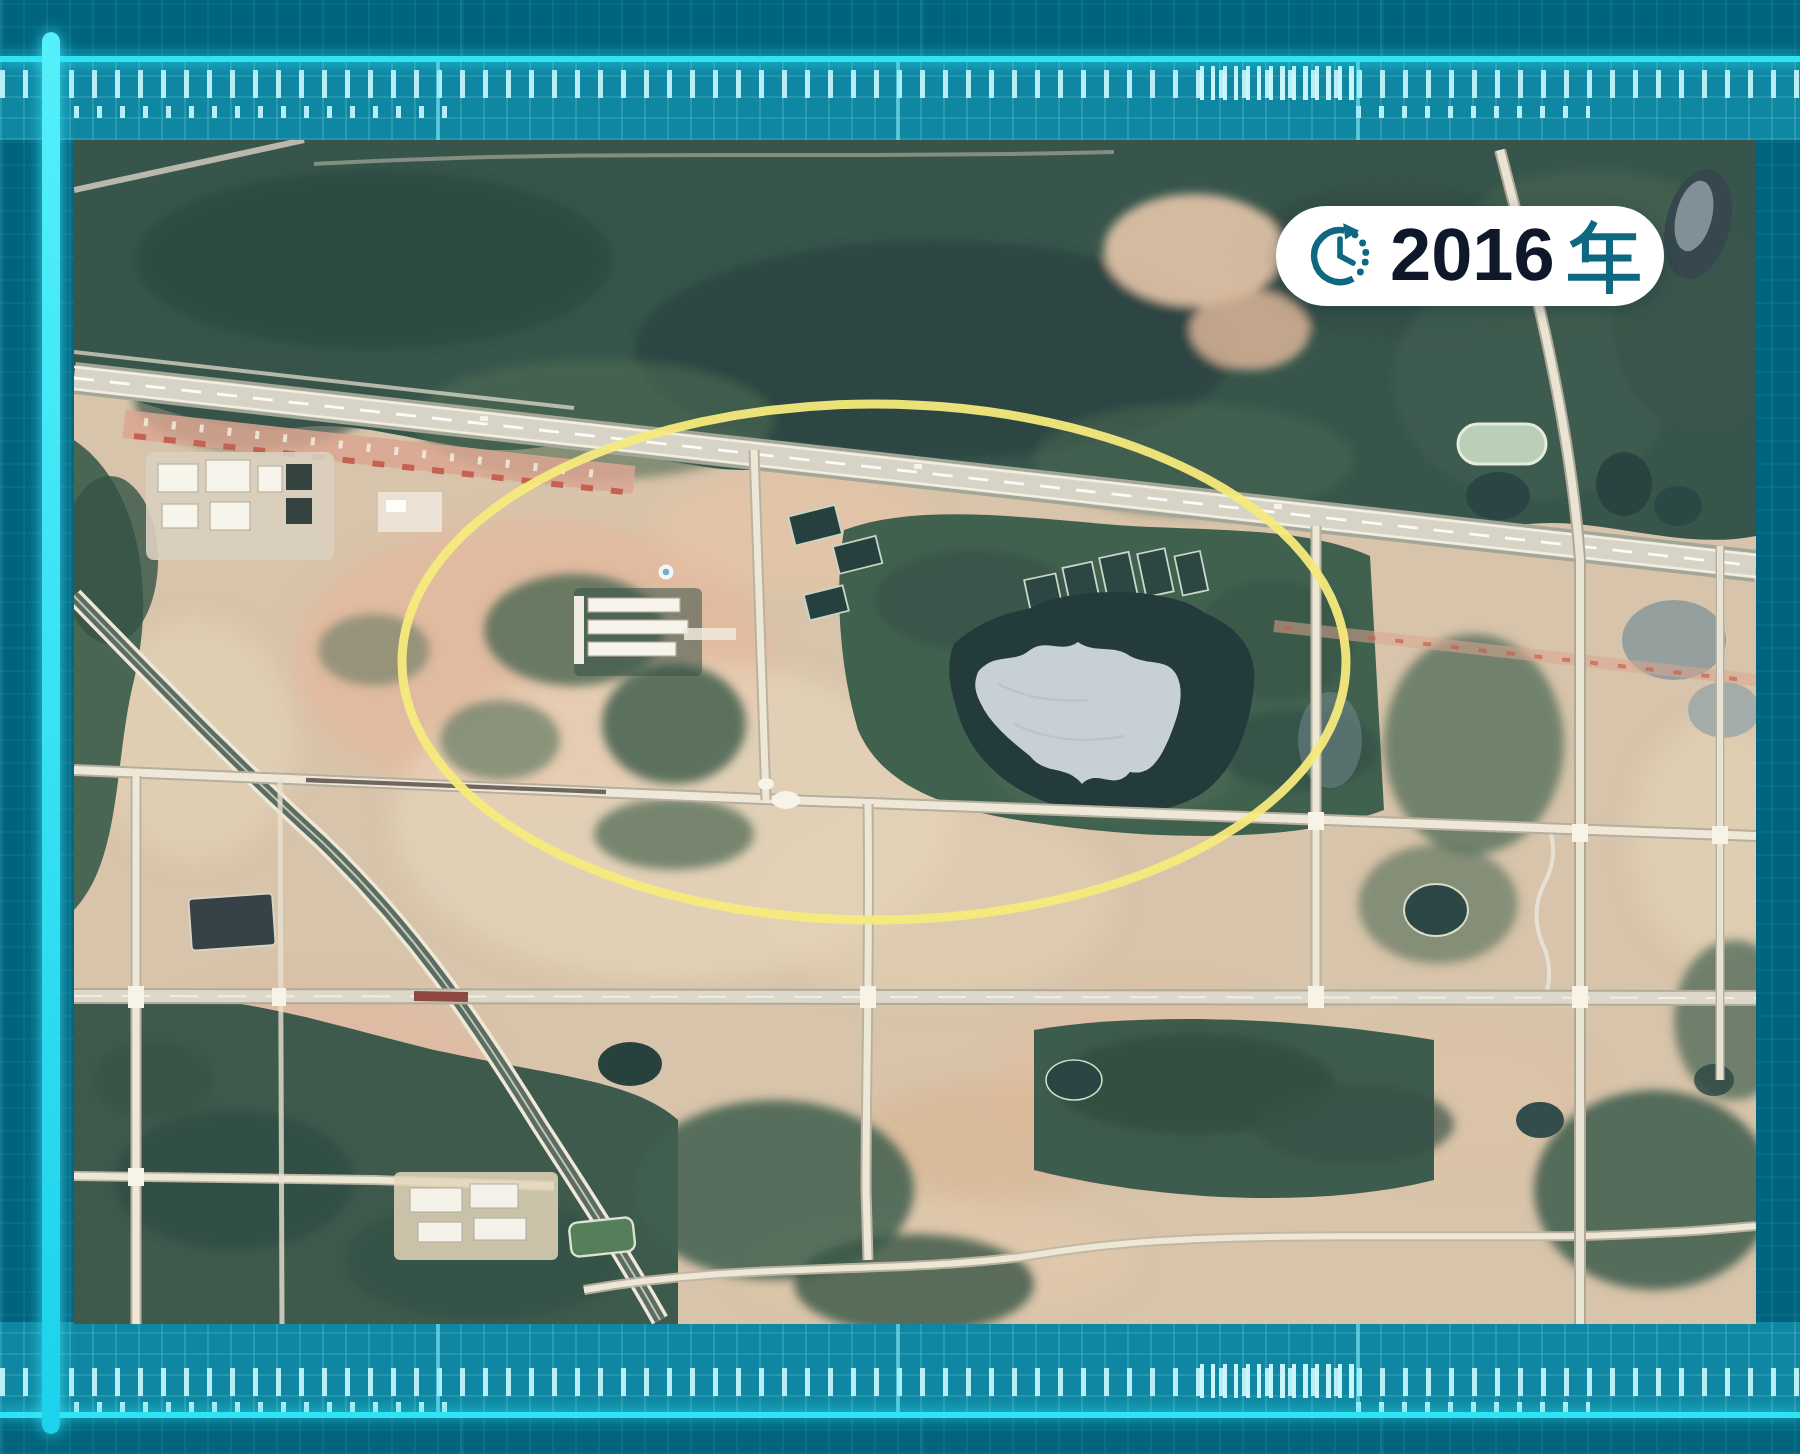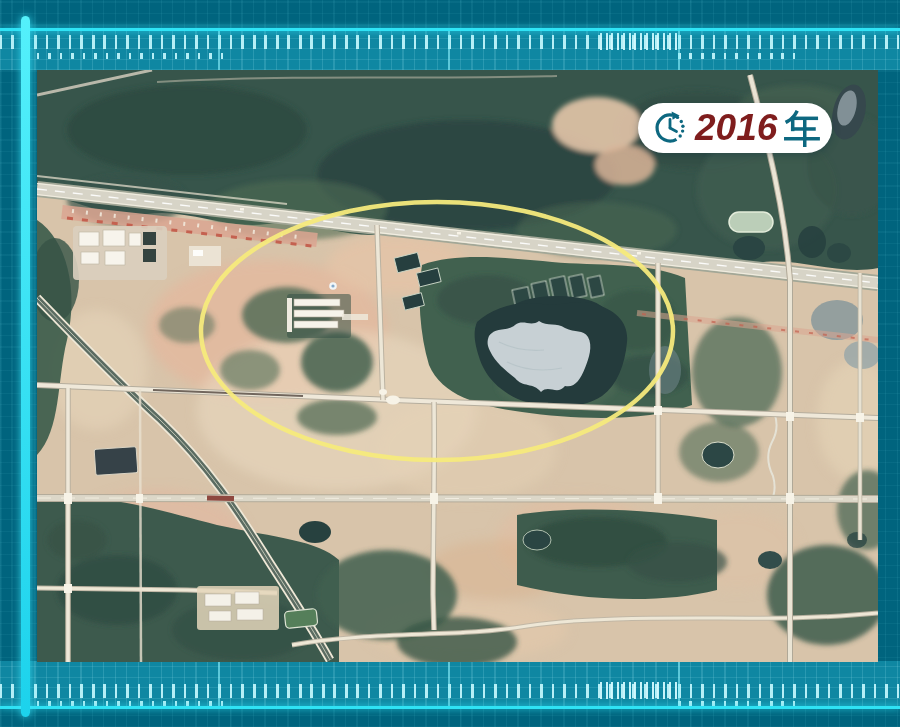--- a/index.html
+++ b/index.html
@@ -37,23 +37,22 @@
   
   .map{position:absolute;left:37px;top:70px;width:841px;height:592px;overflow:hidden;background:#D7C2A7;}
   .map svg{display:block;}
   
   .year-badge{
     position:absolute;left:601px;top:33px;width:194px;height:50px;border-radius:25px;
     background:#FFFFFF;display:flex;align-items:center;gap:6px;padding:0 0 0 13px;
     box-sizing:border-box;box-shadow:0 2px 8px rgba(0,40,60,.30);
   }
   .year-digits{
-    font-size:37px;font-weight:bold;color:#7f1d1d;line-height:1;letter-spacing:0px;
+    font-size:37px;font-weight:bold;color:#0f172a;line-height:1;letter-spacing:0px;
     transform:translateY(-1px);
-    font-style:italic;
   }
 </style>
 </head>
 <body>
 
 <div class="stage">
 
   <div class="grid-overlay"></div>
 
   <div class="band band-top">

